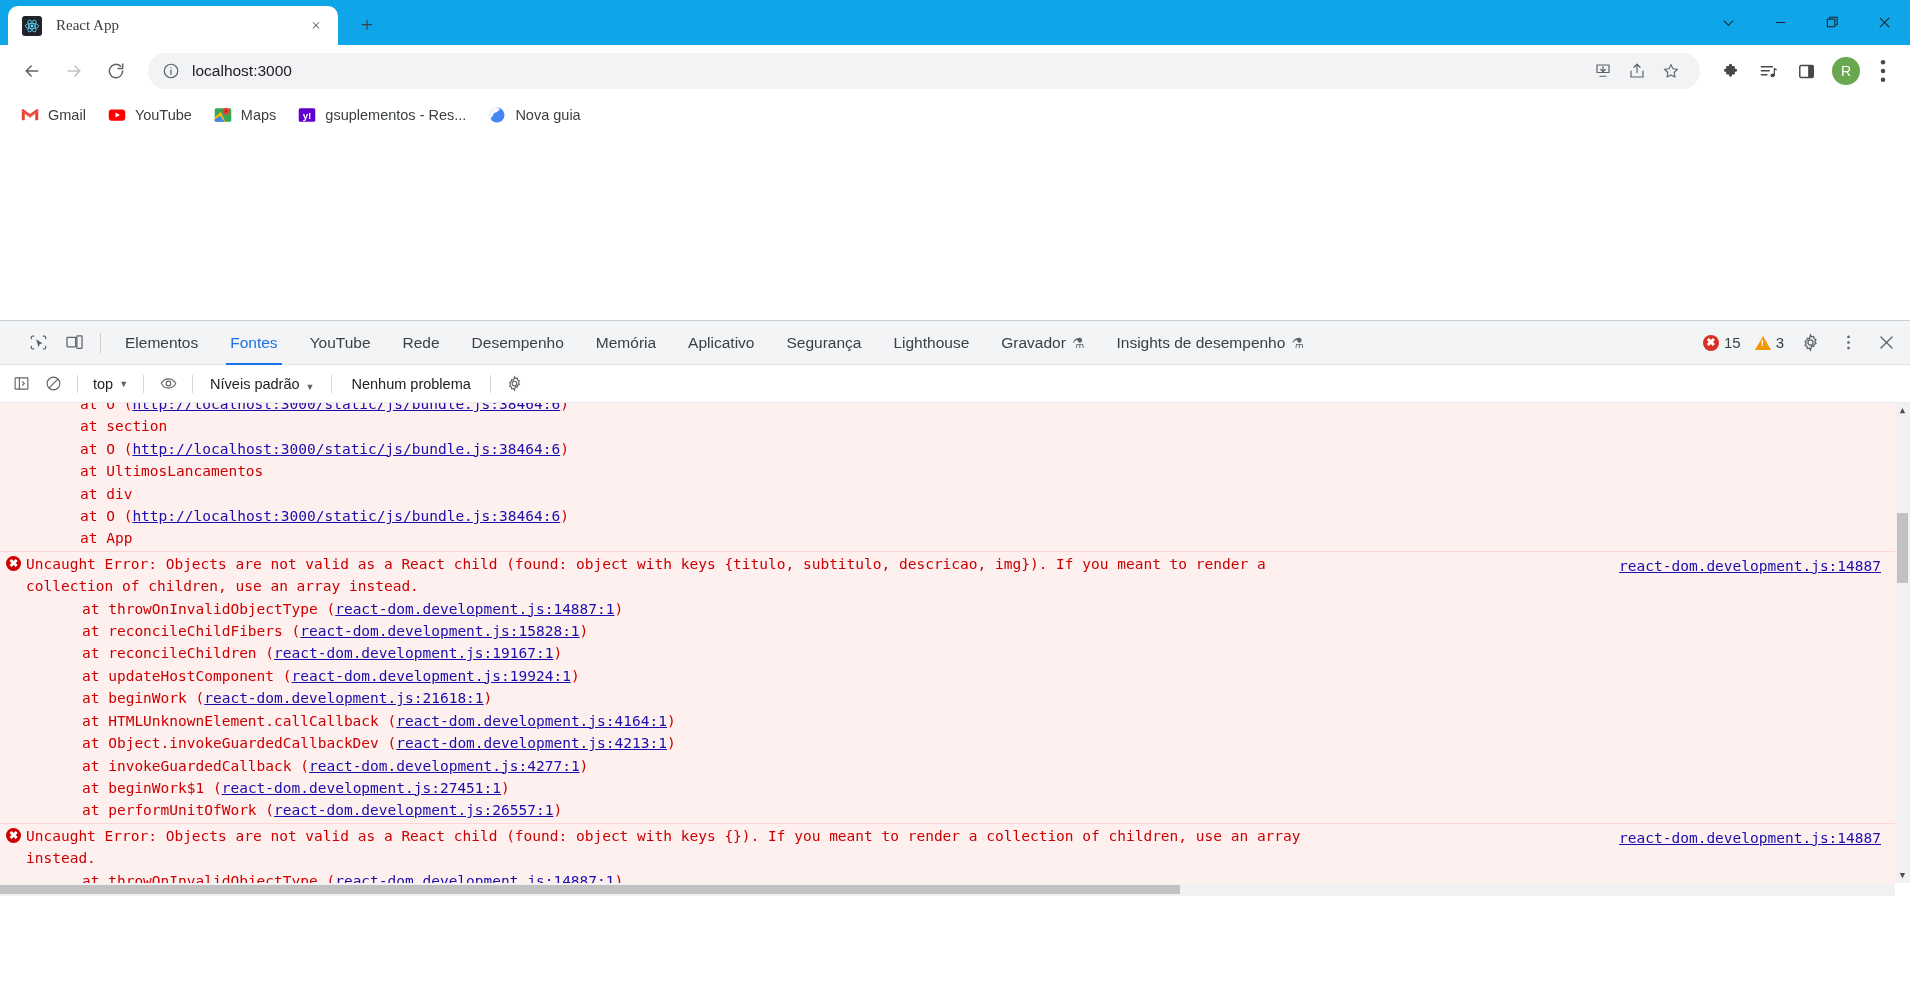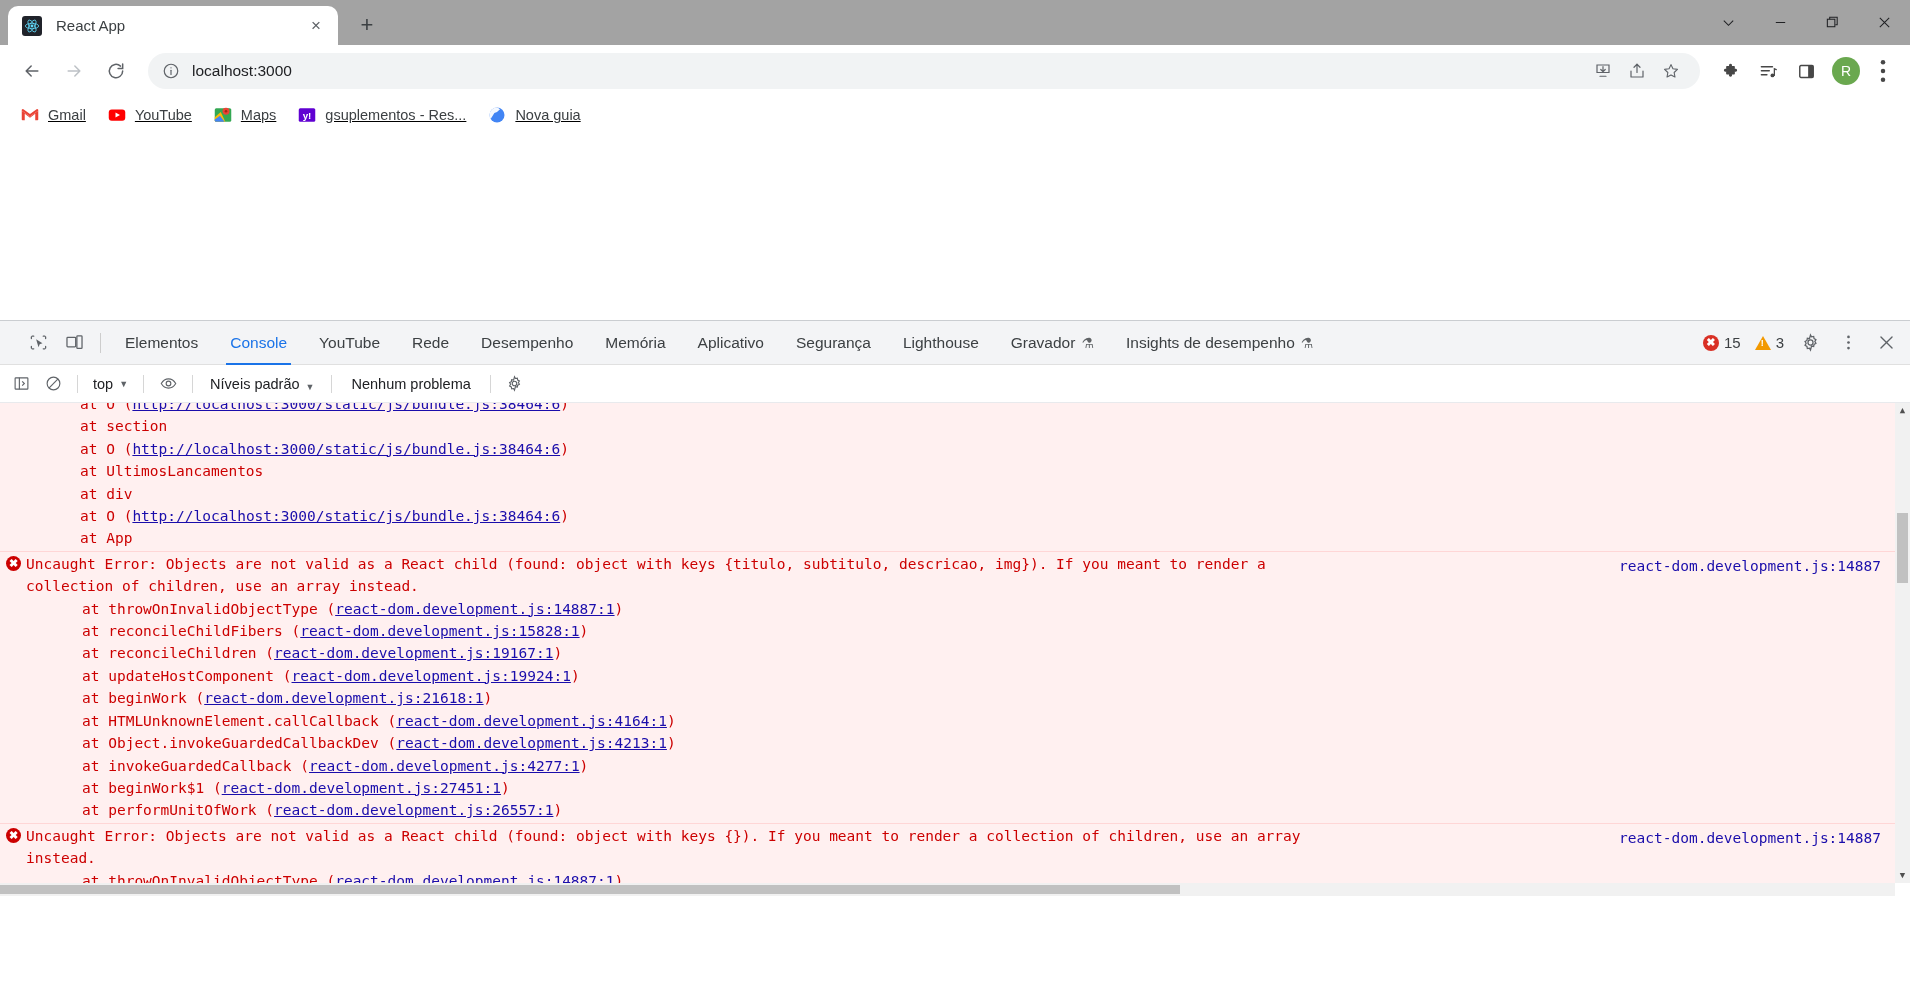--- a/index.html
+++ b/index.html
@@ -7,24 +7,25 @@
   html, body {
     width: 1910px; height: 1006px;
     overflow: hidden;
     font-family: "Liberation Sans", sans-serif;
     background: #ffffff;
   }
 
   
   .tabstrip {
     height: 45px;
-    background: #a3a3a3;
+    background: #0ea5e9;
     display: flex;
     align-items: flex-end;
     position: relative;
+    font-family: Liberation Serif, serif;
   }
   .tab {
     margin-left: 8px;
     width: 330px; height: 39px;
     background: #ffffff;
     border-radius: 10px 10px 0 0;
     display: flex; align-items: center;
     padding: 0 10px 0 14px;
     position: relative;
   }
@@ -124,21 +125,21 @@
     width: 30px; height: 36px;
     display:flex;align-items:center;justify-content:center;
     color:#474747; cursor:pointer;
   }
 
   
   .bookmarks {
     height: 36px;
     background:#ffffff;
     display:flex; align-items:center;
-    padding: 0 12px; gap: 4px; text-decoration: underline;
+    padding: 0 12px; gap: 4px;
   }
   .bm {
     display:flex; align-items:center; gap:9px;
     padding: 4px 9px; border-radius:4px; cursor:pointer;
     font-size: 14.5px; color:#3c4043;
     white-space:nowrap;
   }
   .bm-ic { width:18px; height:18px; flex:0 0 auto; display:flex;align-items:center;justify-content:center;}
   .bm-ic svg { width:18px; height:18px; }
 
@@ -277,21 +278,21 @@
   .msg-body.trace-only{ padding-left: 24px; }
   .err-icon{
     position:absolute; left:6px; top:4px;
     width:15px;height:15px;border-radius:50%;
     background:#cc0000;color:#fff;
     display:flex;align-items:center;justify-content:center;
     font-size:11px;font-weight:bold;font-family:"Liberation Sans",sans-serif;
   }
   .src-link{
     position:absolute; right:14px; top:3px;
-    color:#1a0dab; cursor:pointer;
+    color:#1a0dab; text-decoration:underline; cursor:pointer;
     font-family:"DejaVu Sans Mono", monospace;
     font-size:14.5px;
   }
   .ln{ display:block; }
   .ln.indent2{ padding-left:56px; }
   a.jslink{ color:#1a0dab; text-decoration:underline; cursor:pointer; }
 
   
   .vscroll{
     position:absolute; right:0; top:0; bottom:13px; width:15px;
@@ -507,21 +508,21 @@
           <rect x="15" y="3.5" width="6.5" height="16" rx="1"></rect>
       </svg>
     </div>
     <div class="dt-sep"></div>
 
     <div class="dt-tabs">
       <div class="dt-tab">
           <span>Elementos</span>
         </div>
       <div class="dt-tab active">
-          <span>Console</span>
+          <span>Fontes</span>
         </div>
       <div class="dt-tab">
           <span>YouTube</span>
         </div>
       <div class="dt-tab">
           <span>Rede</span>
         </div>
       <div class="dt-tab">
           <span>Desempenho</span>
         </div>

